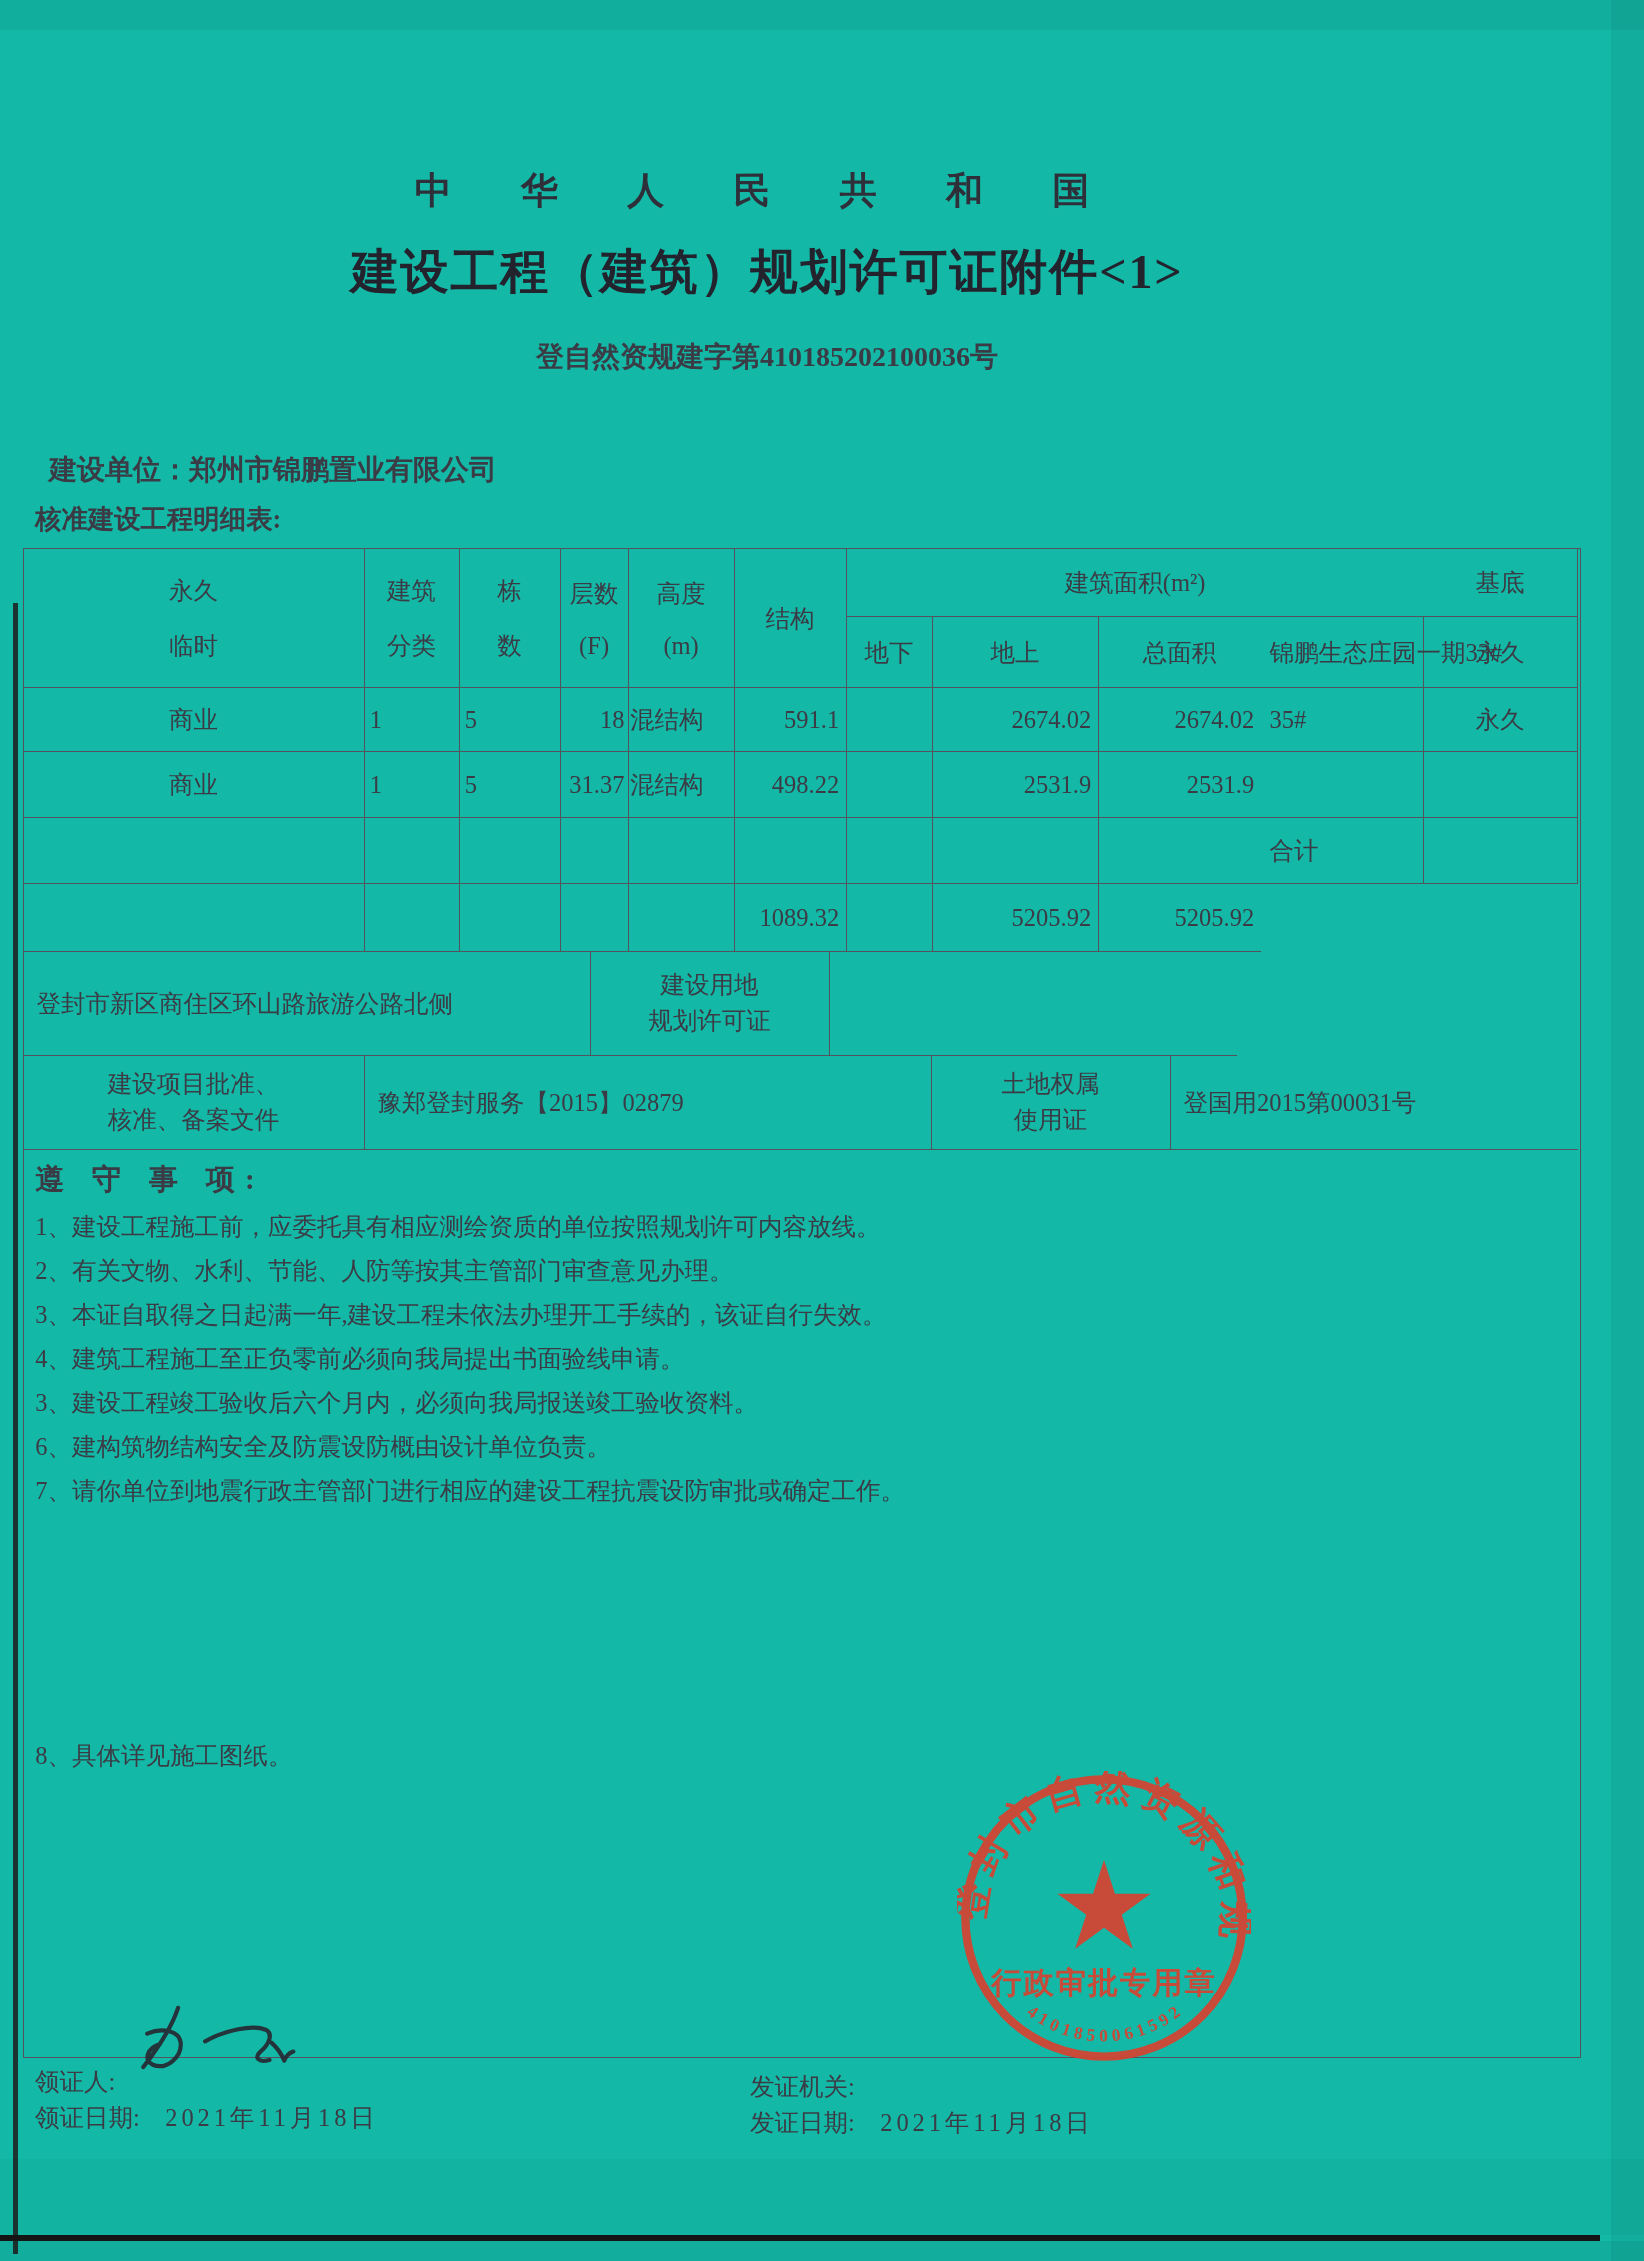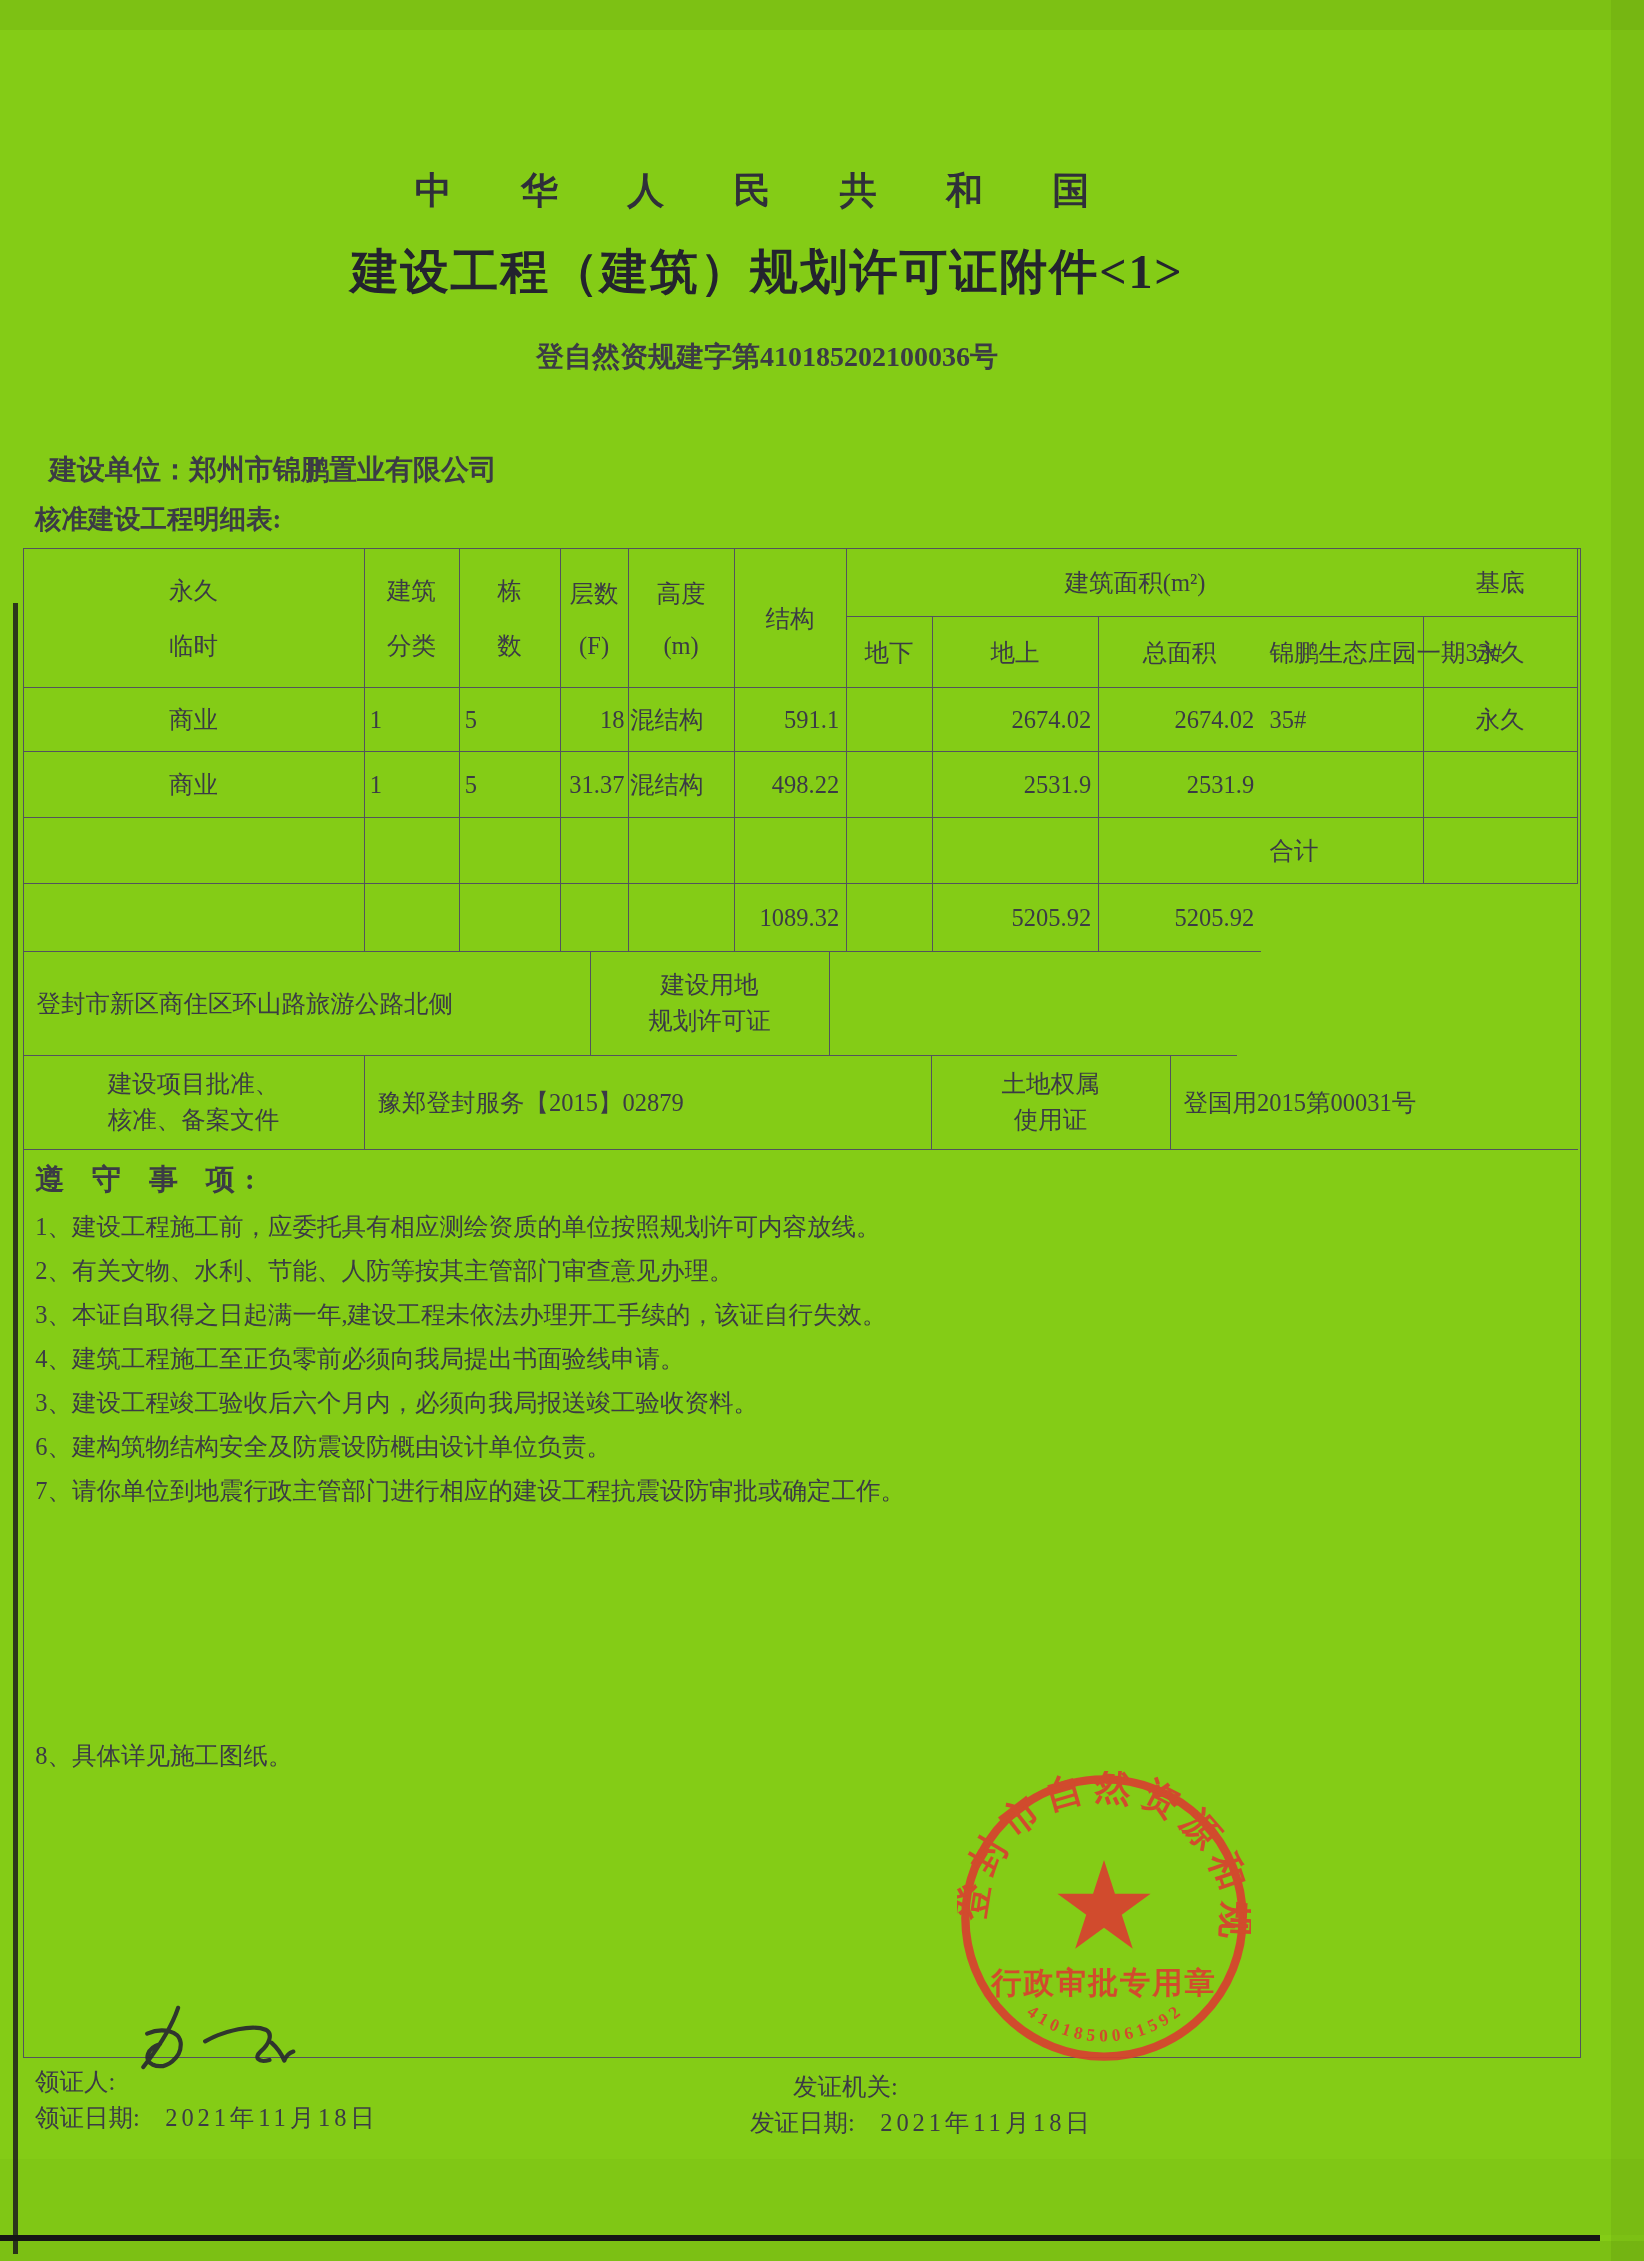--- a/index.html
+++ b/index.html
@@ -2,21 +2,21 @@
 <html style="font-size:10.3px"><head>
 <meta charset="utf-8">
 <style>
   :root{
     --bc:#53535d;          
     --tc:#3b3b45;          
     --red:#d8412f;
   }
   html,body{margin:0;padding:0;background:#e9e9e6;}
   #paper{
-    position:relative;width:1645px;height:2261px;background:#84cc16;
+    position:relative;width:1645px;height:2261px;background:#14b8a6;
     font-family:"Liberation Serif","DejaVu Serif",serif;color:var(--tc);
     overflow:hidden;
   }
   
   .edge{position:absolute;pointer-events:none;}
   #edge-top{left:0;top:0;width:1645px;height:30px;background:rgba(0,0,0,0.05);}
   #edge-right{right:0;top:0;width:34px;height:2261px;background:rgba(0,0,0,0.055);}
   #edge-left-line{left:13px;top:603px;width:4.5px;height:1651px;background:#1c1c1c;opacity:.85;}
   #edge-bottom-line{left:0;top:2235px;width:1600px;height:6.4px;background:#151515;}
   #edge-bottom-grey{left:0;top:2241px;width:1645px;height:20px;background:rgba(0,0,0,0.06);}
@@ -74,21 +74,21 @@
   #stamp{position:absolute;left:933px;top:611px;width:294px;height:294px;opacity:.92;}
   #stamp text{fill:var(--red);}
   #stamp .arc-org{font-size:57px;letter-spacing:13px;font-weight:600;font-family:"Liberation Serif",serif;}
   #stamp .banner{font-size:47px;letter-spacing:3px;font-weight:700;}
   #stamp .arc-num{font-size:27px;letter-spacing:7px;font-weight:600;}
 
   
   .foot{position:absolute;font-size:24.5px;white-space:nowrap;}
   #holder-label{left:35px;top:2065px;}
   #holder-date-line{left:35px;top:2101px;}
-  #issuer-label{left:750px;top:2070px;margin-left:43px;}
+  #issuer-label{left:750px;top:2070px;}
   #issue-date-line{left:750px;top:2106px;}
   .date-val{margin-left:19.3px;letter-spacing:3.9px;}
   #signature{position:absolute;left:115px;top:2000px;}
 </style>
 </head>
 <body>
 
 <div id="paper">
 
   <div class="edge" id="edge-top"></div>

